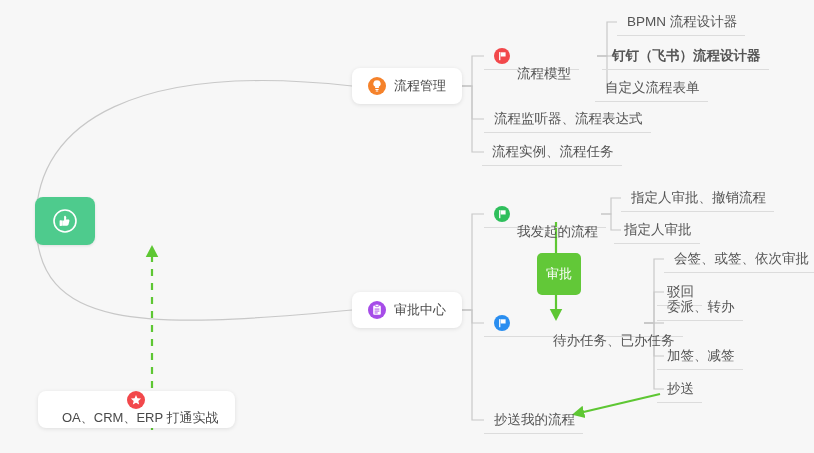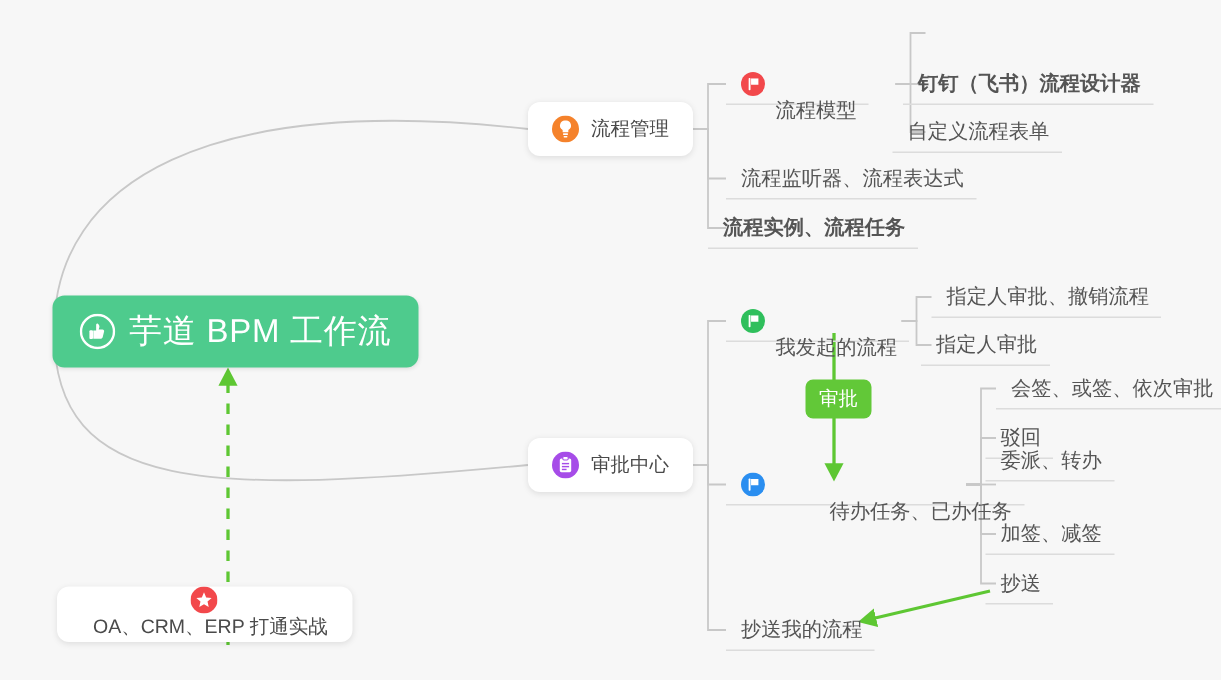--- a/index.html
+++ b/index.html
@@ -76,21 +76,21 @@
   }
   .plain .label.with-icon {
     margin-left: 7px;
     margin-top: 36px;
   }
 
   
   .pill {
     background: #62c838;
     border-radius: 5px;
-    height: 26px;
+    height: 42px;
     padding: 10px 9px;
     justify-content: center;
   }
   .pill .label {
     color: #ffffff;
     font-size: 13px;
   }
 
   
   .icon {
@@ -157,21 +157,20 @@
     <span class="icon">
       <svg width="24" height="24" viewBox="0 0 24 24">
         <circle cx="12" cy="12" r="11" fill="none" stroke="#ffffff" stroke-width="1.6"></circle>
         <path d="M9.2 11.4 L11.1 11.4 L11.1 7.7 C11.1 6.8 12.1 6.4 12.6 7.1 L13.0 7.7
                  C13.3 8.2 13.4 8.8 13.2 9.4 L12.8 10.6 L15.4 10.6
                  C16.1 10.6 16.6 11.3 16.4 12.0 L15.5 15.6
                  C15.3 16.3 14.7 16.8 14.0 16.8 L9.2 16.8 Z" fill="#ffffff"></path>
         <rect x="6.6" y="11.2" width="2.4" height="5.8" rx="0.7" fill="#ffffff"></rect>
       </svg>
     </span>
-    <span class="label">芋道 BPM 工作流</span>
   </div>
 
   <div class="node card" style="left:352px; top:68px;">
     <span class="icon">
       <svg width="18" height="18" viewBox="0 0 18 18">
         <circle cx="9" cy="9" r="9" fill="#f5822b"></circle>
         <path d="M9 3.4 A3.3 3.3 0 0 0 7.1 9.6 L7.1 11.1 L10.9 11.1 L10.9 9.6
                  A3.3 3.3 0 0 0 9 3.4 Z" fill="#ffffff"></path>
         <rect x="7.3" y="11.9" width="3.4" height="1.1" rx="0.5" fill="#ffffff"></rect>
         <rect x="7.7" y="13.6" width="2.6" height="1.0" rx="0.5" fill="#ffffff"></rect>
@@ -184,31 +183,34 @@
     <span class="icon">
       <svg width="16" height="16" viewBox="0 0 16 16">
         <circle cx="8" cy="8" r="8" fill="#f2484b"></circle>
         <rect x="5.1" y="4.0" width="1.25" height="8.2" rx="0.5" fill="#ffffff"></rect>
         <path d="M6.7 4.3 L11.6 4.3 L11.6 8.5 L6.7 8.5 Z" fill="#ffffff"></path>
       </svg>
     </span>
     <span class="label with-icon">流程模型</span>
   </div>
 
+  <div class="node plain" style="left:617px; top:8px;">
+    <span class="label">BPMN 流程设计器</span>
+  </div>
   <div class="node plain" style="left:602px; top:42px;font-weight:bold;">
     <span class="label">钉钉（飞书）流程设计器</span>
   </div>
   <div class="node plain" style="left:595px; top:74px;">
     <span class="label">自定义流程表单</span>
   </div>
 
   <div class="node plain" style="left:484px; top:105px;">
     <span class="label">流程监听器、流程表达式</span>
   </div>
-  <div class="node plain" style="left:472px; top:138px;font-weight:bold;">
+  <div class="node plain" style="left:482px; top:138px;">
     <span class="label">流程实例、流程任务</span>
   </div>
 
   <div class="node card" style="left:352px; top:292px;">
     <span class="icon">
       <svg width="18" height="18" viewBox="0 0 18 18">
         <circle cx="9" cy="9" r="9" fill="#a64ce8"></circle>
         <rect x="5.2" y="4.6" width="7.6" height="9.2" rx="1.1" fill="#ffffff"></rect>
         <rect x="7.2" y="3.3" width="3.6" height="2.3" rx="0.8" fill="#ffffff" stroke="#a64ce8" stroke-width="0.7"></rect>
         <rect x="6.6" y="7.6" width="4.8" height="0.95" fill="#a64ce8"></rect>

